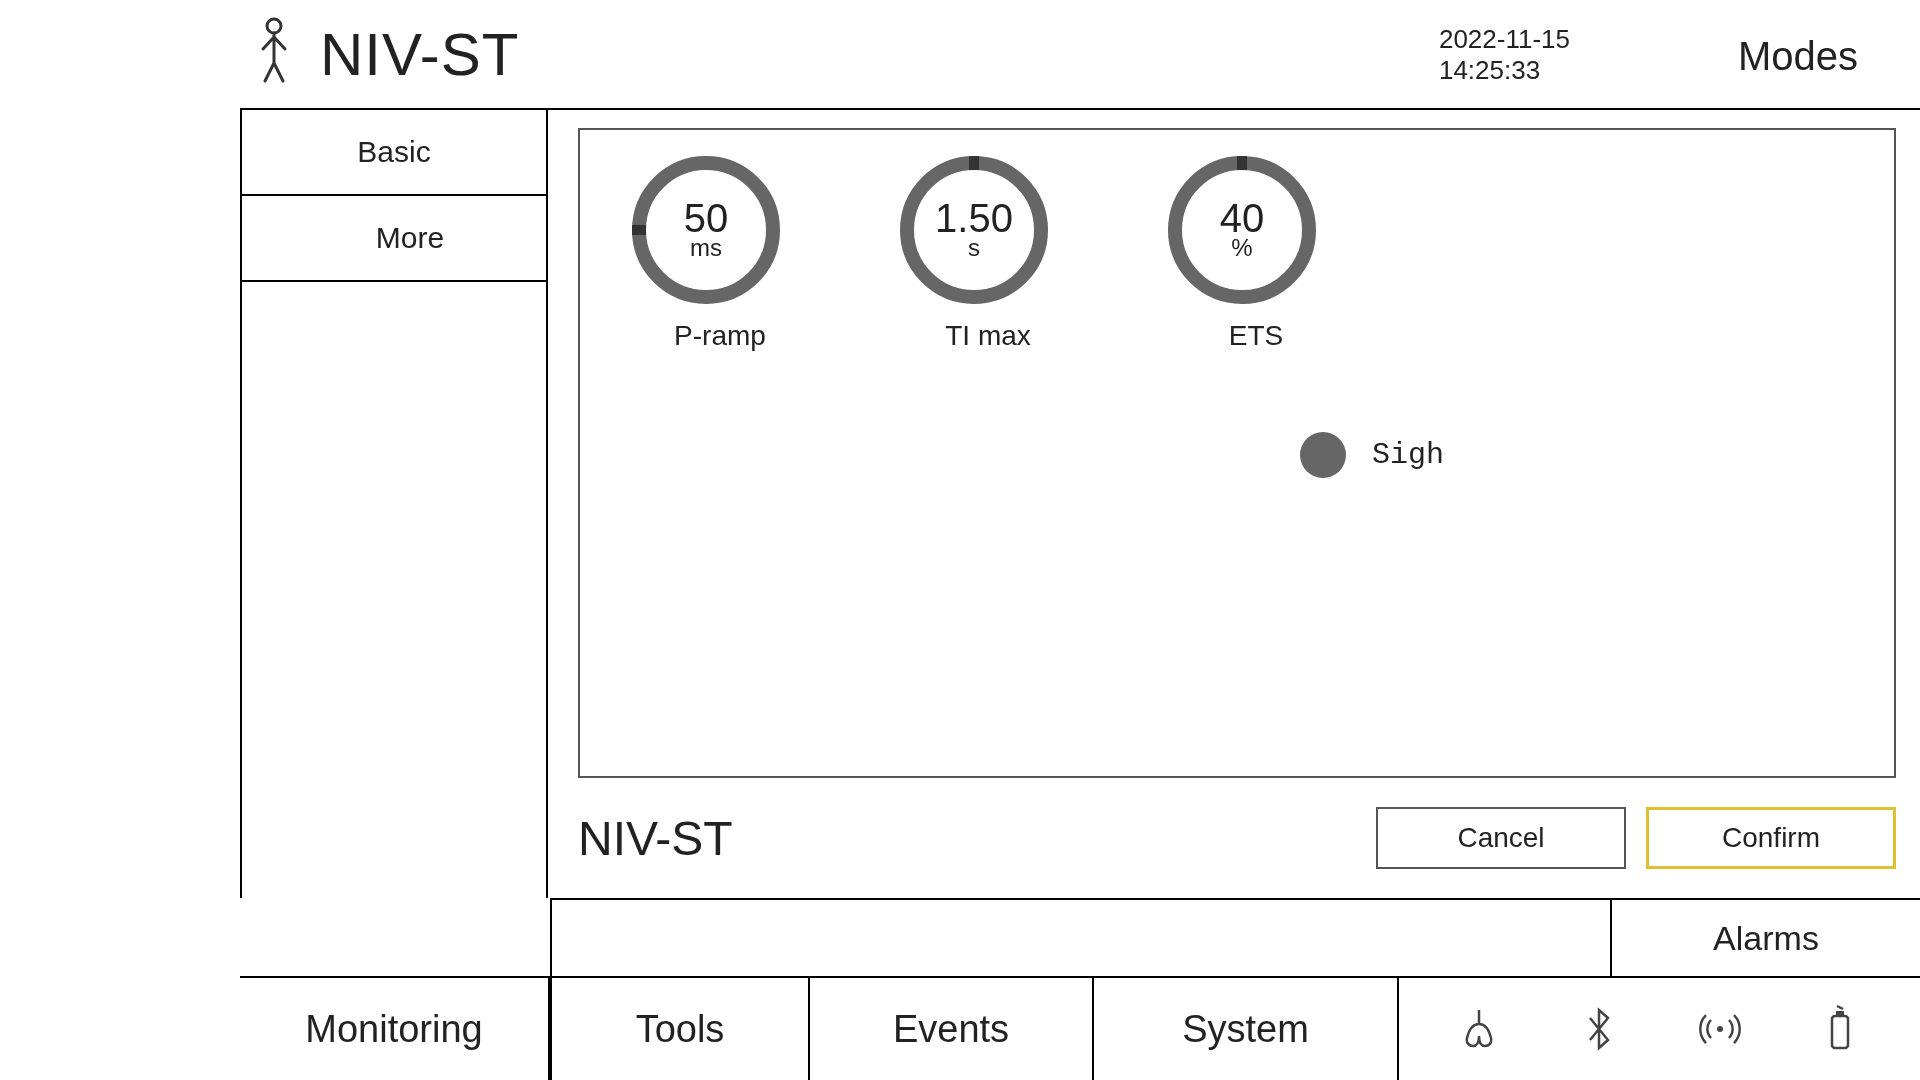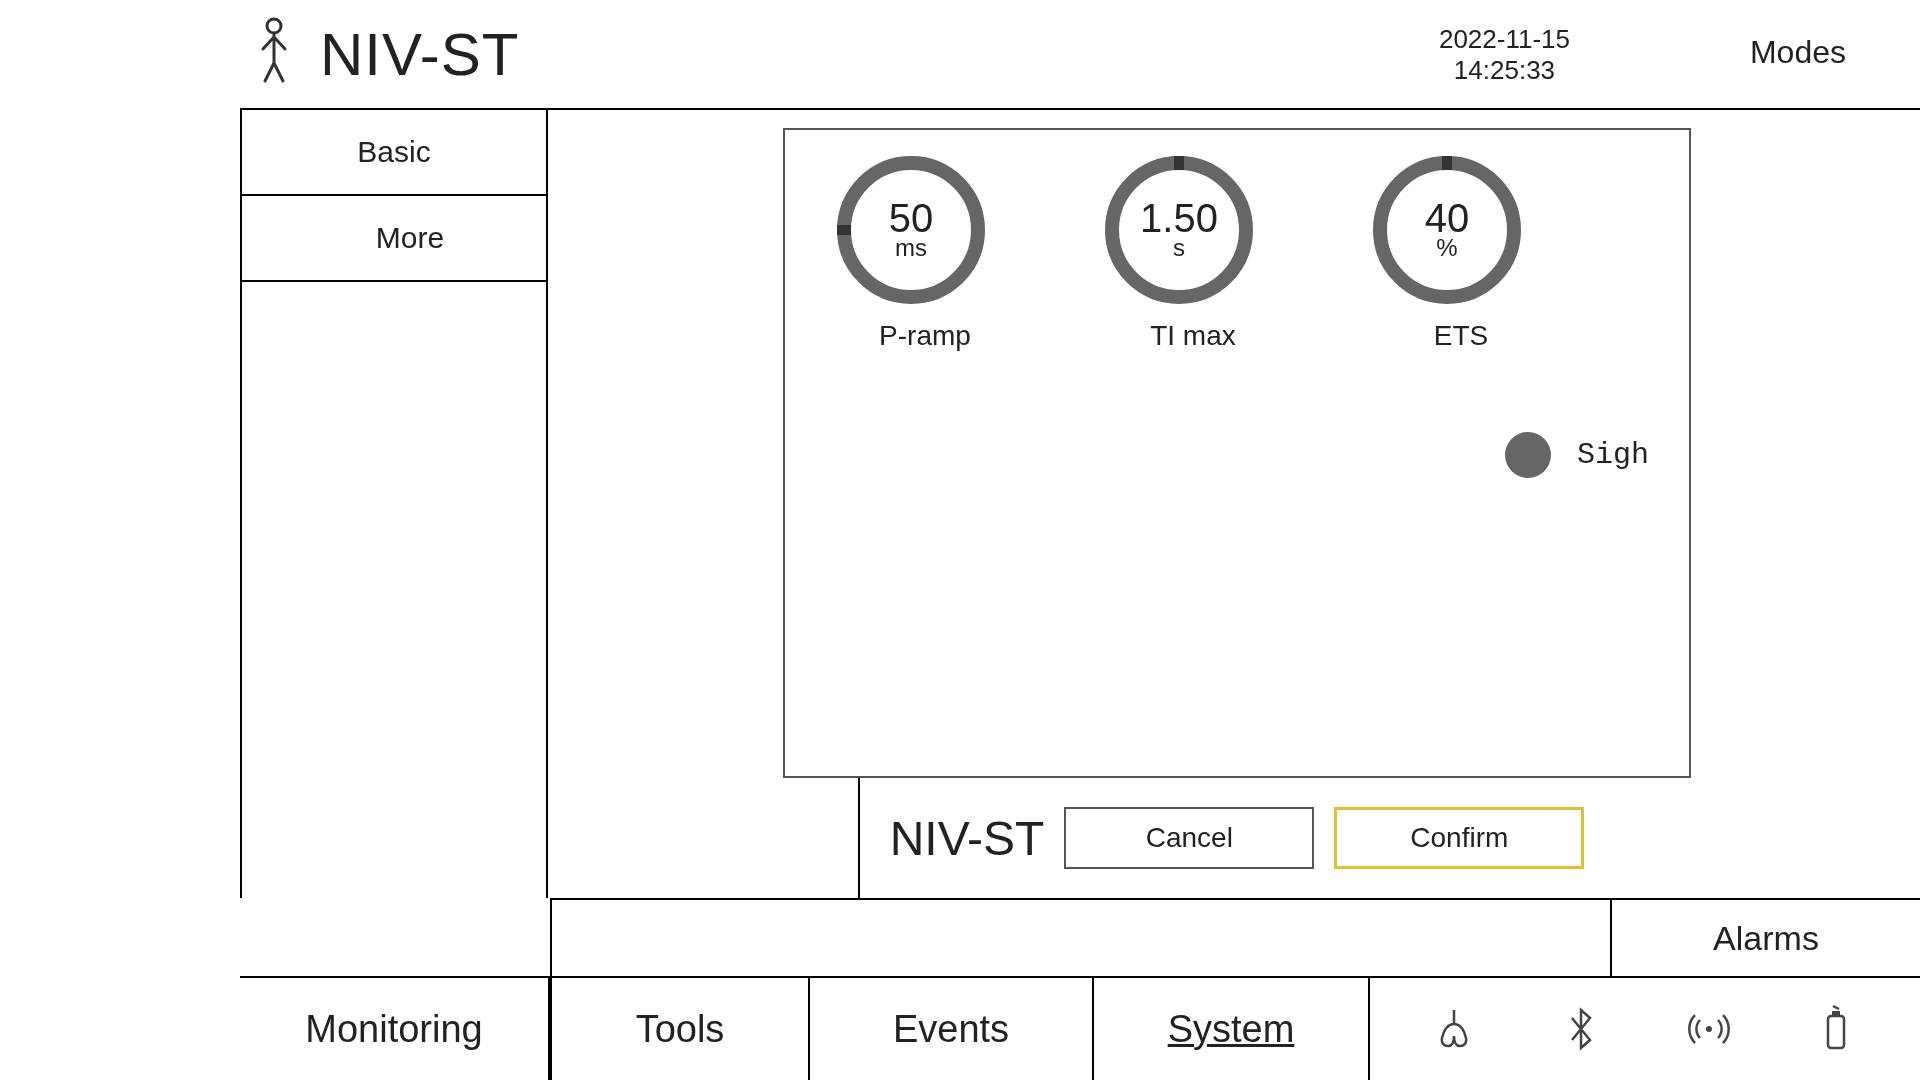--- a/index.html
+++ b/index.html
@@ -11,32 +11,32 @@
     position:relative;
     height:110px;
     border-bottom:2px solid #000;
     margin-left:240px;
     display:flex;
     align-items:center;
   }
   .patient-area { display:flex; align-items:center; gap:24px; padding-left:12px;}
   .patient-icon svg { width:44px; height:70px; }
   .mode-title { font-size:60px; font-weight:300; letter-spacing:1px; }
-  .datetime { position:absolute; right:350px; top:24px; text-align:center; font-size:26px; line-height:1.2;}
-  .modes-label { position:absolute; right:74px; top:34px; font-size:32px; font-weight:300;text-align:right;}
+  .datetime { position:absolute; right:350px; top:24px; text-align:left; font-size:26px; line-height:1.2;}
+  .modes-label { position:absolute; right:62px; top:34px; font-size:40px; font-weight:300;text-align:right;}
 
   
   .middle { flex:1; display:flex; }
   .left-margin { width:240px; }
   .col-b { width:308px; border-left:2px solid #000; border-right:2px solid #000; display:flex; flex-direction:column;}
   .tabitem { height:86px; display:flex; align-items:center; justify-content:center; font-size:30px; border-bottom:2px solid #000; cursor:pointer;}
   .tabitem.more { border-bottom:2px solid #000;padding-left:32px; }
   .blankbox { flex:1; margin:0 -2px 0 0;  }
 
-  .col-main { flex:1; display:flex; flex-direction:column; padding-right:24px;align-items:center;}
+  .col-main { flex:1; display:flex; flex-direction:column; padding-right:24px;}
   .panel {
     margin:18px 0 0 30px;
     border:2px solid #555;
     flex:1;
     padding:26px 40px 20px 40px;
   }
   .dial-row { display:flex; gap:120px; padding-left:12px;}
   .dial { display:flex; flex-direction:column; align-items:center; }
   .dial .ring {
     width:148px; height:148px; border-radius:50%;
@@ -66,21 +66,21 @@
   .alarms-row { height:78px; border-top:2px solid #000; display:flex; margin-left:550px;}
   .alarms-spacer { flex:1; border-left:2px solid #000;}
   .alarms-label { width:310px; display:flex; align-items:center; justify-content:center; font-size:34px; border-left:2px solid #000;}
 
   
   .bottom { height:104px; border-top:2px solid #000; display:flex; margin-left:240px;}
   .nav-btn { border-right:2px solid #000; display:flex; align-items:center; justify-content:center; font-size:38px; cursor:pointer;}
   .nav-monitoring { width:310px; border-left:0;}
   .nav-tools { width:260px; border-left:2px solid #000;}
   .nav-events { width:284px;}
-  .nav-system { width:276px;text-decoration:underline;}
+  .nav-system { width:305px;}
   .nav-icons { flex:1; display:flex; align-items:center; justify-content:space-around; padding:0 20px;}
   .nav-icons .ic { width:50px; height:50px; display:flex; align-items:center; justify-content:center;}
   .nav-icons svg { stroke:#444; fill:none; stroke-width:2.5;}
 </style>
 </head>
 <body>
 
 <div class="root">
 
   <div class="header">

